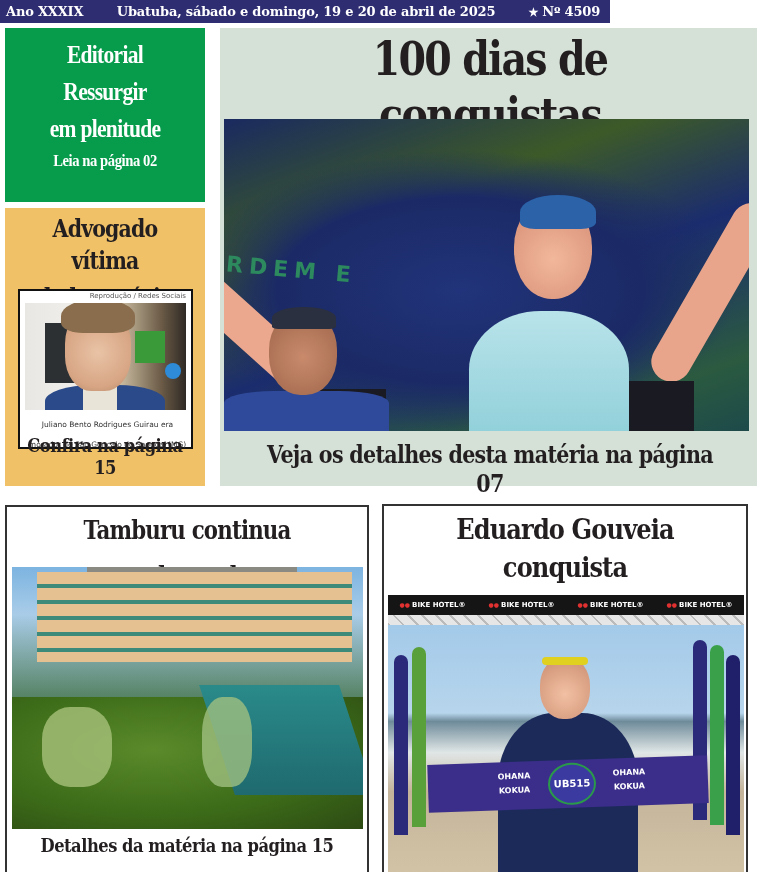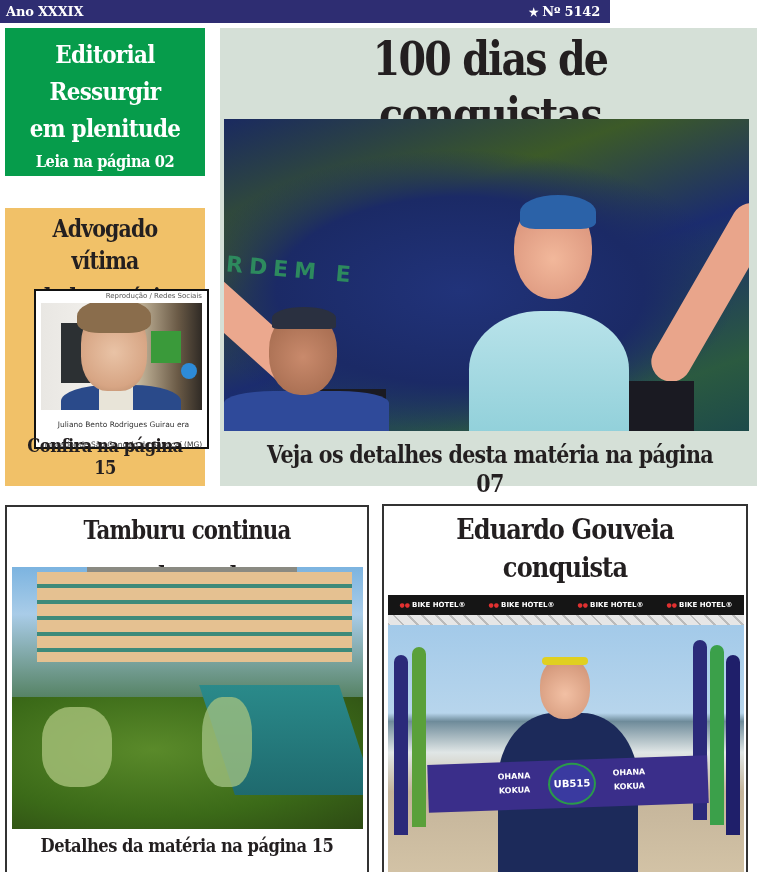--- a/index.html
+++ b/index.html
@@ -9,34 +9,35 @@
     .topbar {
       position: absolute; left: 0; top: 0; width: 610px; height: 23px;
       background: #2e2d72; color: #ffffff;
       font-family: "DejaVu Serif", serif; font-weight: bold; font-size: 13px;
       display: flex; align-items: center; justify-content: space-between;
       padding: 0 10px 0 6px; letter-spacing: -0.2px;
     }
     .topbar .star { font-size: 11px; margin-right: 4px; }
 
     .editorial {
-      position: absolute; left: 5px; top: 28px; width: 200px; height: 148px;
+      position: absolute; left: 5px; top: 28px; width: 200px; height: 174px;
       background: #069c4b; color: #ffffff; text-align: center;
       font-weight: bold;
+      font-family: Liberation Serif, serif;
     }
     .editorial .t1 { font-size: 25px; line-height: 37px; margin-top: 8px; letter-spacing: -0.8px; transform: scaleX(0.86); }
     .editorial .cta { font-size: 17px; margin-top: 4px; letter-spacing: -0.5px; transform: scaleX(0.86); }
 
     .crime {
       position: absolute; left: 5px; top: 208px; width: 200px; height: 278px;
       background: #f1c168; text-align: center;
     }
     .crime .hl { font-weight: bold; font-size: 25px; line-height: 32px; margin-top: 5px; letter-spacing: -1px; transform: scaleX(0.82); color:#231f20; }
     .crime .photo-card {
-      position: absolute; left: 29px; top: 81px; width: 175px; height: 160px;
+      position: absolute; left: 13px; top: 81px; width: 175px; height: 160px;
       background: #ffffff; border: 2px solid #111; padding-left: 30px; 
     }
     .crime .credit { position: absolute; right: 5px; top: 1px; font-family: "DejaVu Sans", sans-serif; font-size: 7px; color: #555; }
     .crime .portrait {
       position: absolute; left: 5px; top: 12px; width: 161px; height: 107px;
       background: linear-gradient(90deg, #e9e7e3 0%, #f0eeea 30%, #c7b99e 60%, #6a5a46 85%, #2f2a25 100%);
       overflow: hidden;
     }
     .crime .portrait .bg-dark { position: absolute; left: 20px; top: 20px; width: 30px; height: 60px; background: #2c3033; }
     .crime .portrait .book { position: absolute; left: 110px; top: 28px; width: 30px; height: 32px; background: #3a9a3a; }
@@ -112,22 +113,23 @@
     .ub515 .f2 { left: 24px; top: 52px; background: #5aa03a; }
     .ub515 .f3 { left: 305px; top: 45px; background: #2b2a7a; }
     .ub515 .f4 { left: 322px; top: 50px; background: #3ba04a; }
     .ub515 .f5 { left: 338px; top: 60px; background: #1f1f6a; }
   </style>
 </head>
 <body>
 
 <div class="topbar">
   <span>Ano XXXIX</span>
+  <span>Ubatuba, sábado e domingo, 19 e 20 de abril de 2025</span>
   <span>
-    <span class="star">★</span><span>Nº 5142</span>
+    <span class="star">★</span><span>Nº 4509</span>
   </span>
 </div>
 
 <div class="editorial">
   <div class="t1">Editorial</div>
   <div class="t1" style="margin-top:0">Ressurgir</div>
   <div class="t1" style="margin-top:0">em plenitude</div>
   <div class="cta">Leia na página 02</div>
 </div>
 

